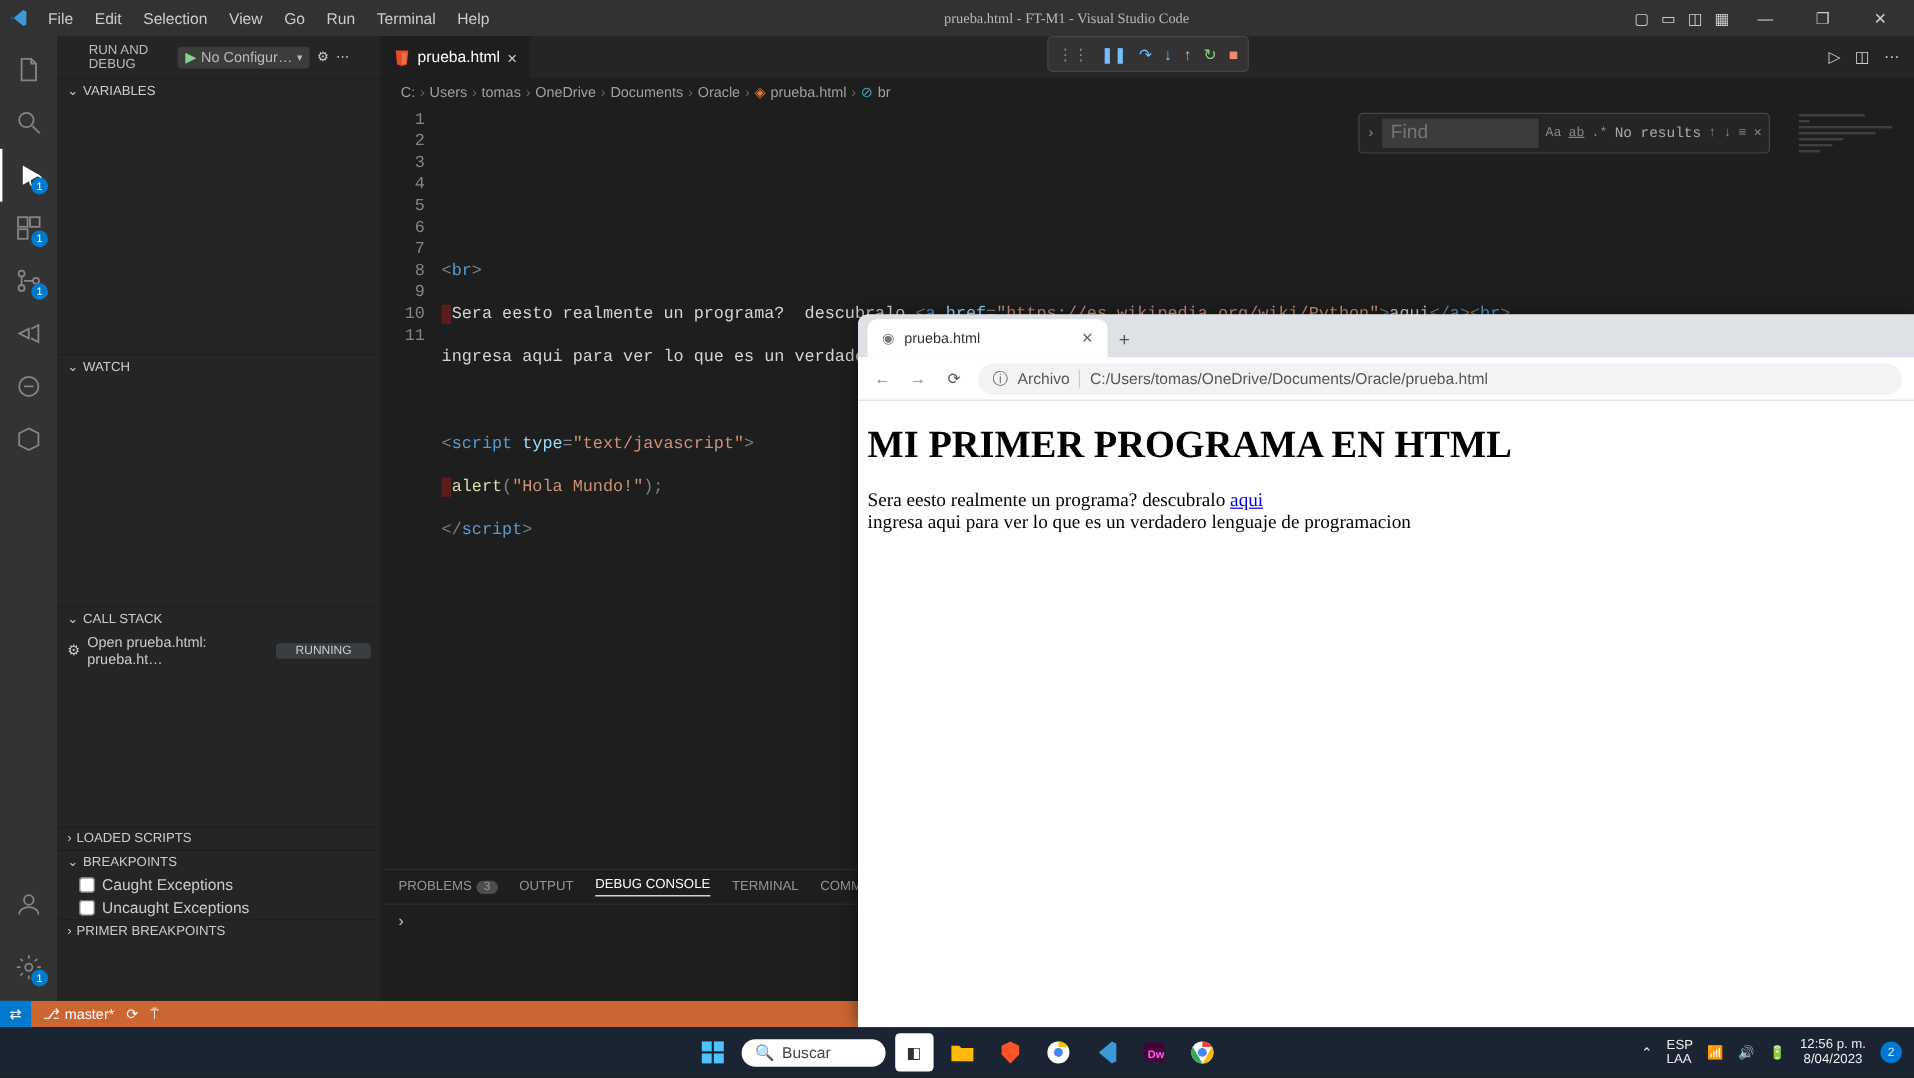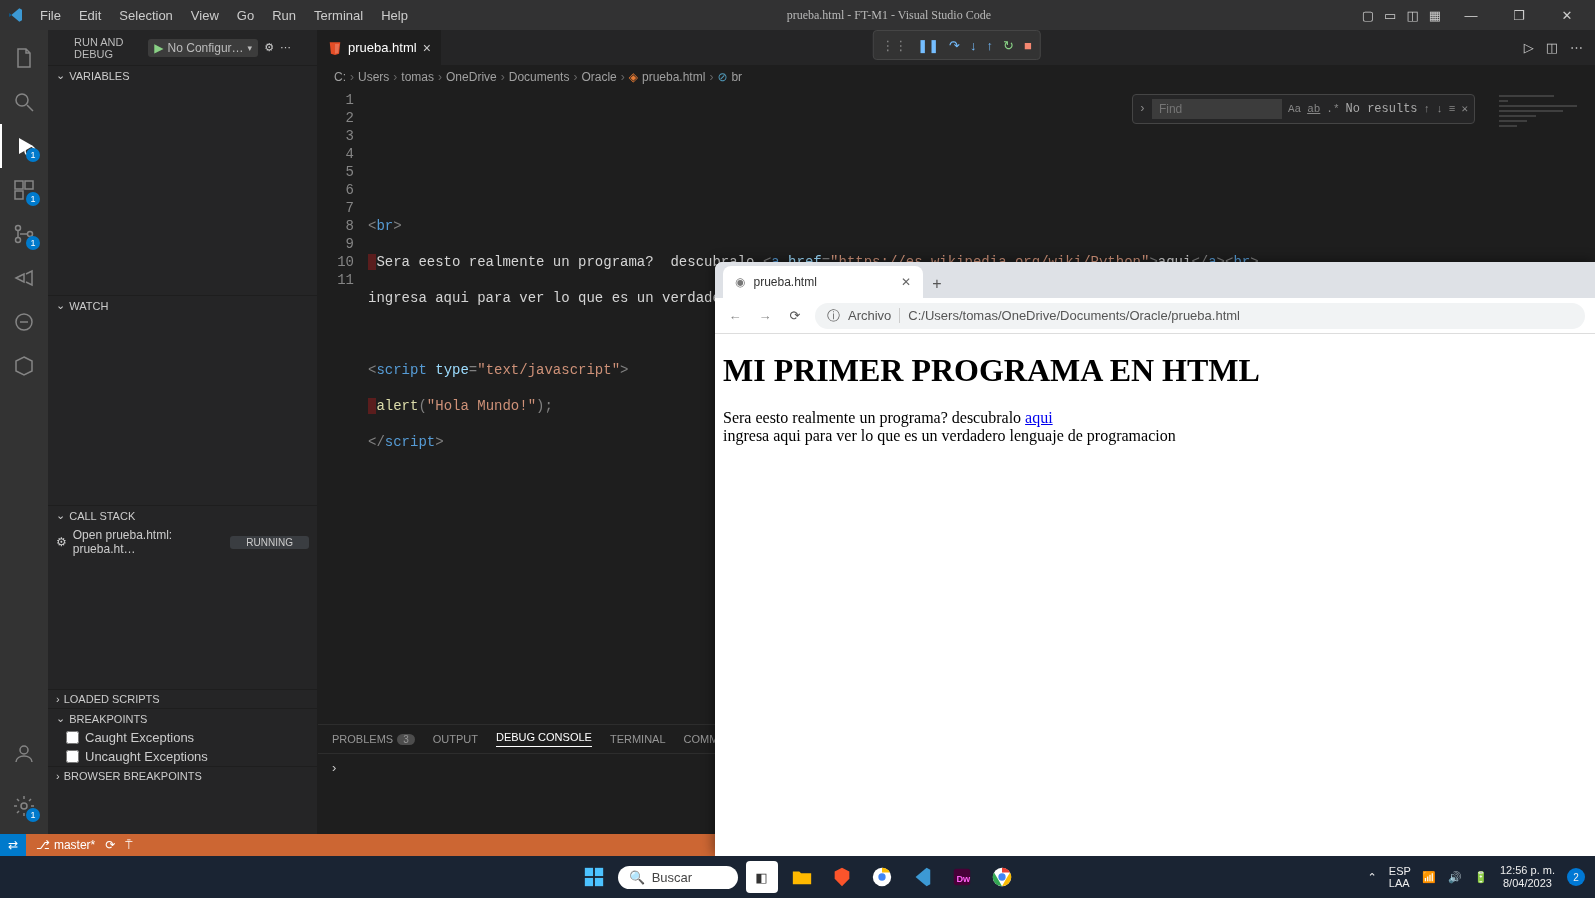--- a/index.html
+++ b/index.html
@@ -139,21 +139,21 @@
 .punct { color:#808080; }
 
 .find-widget {
   position:absolute; top: 5px; right: 120px;
   background:#252526; border:1px solid #454545;
   display:flex; align-items:center; padding: 4px 6px; gap:6px;
   font-size: 12px; border-radius: 4px; z-index:4;
 }
 .find-input {
   background:#3c3c3c; border:1px solid #3c3c3c; color:#ccc;
-  padding:2px 6px; width:130px; font-size:12px;
+  padding:2px 6px; width:130px; font-size:16px;
 }
 .find-mini { color:#888; font-size:11px; cursor:pointer; }
 
 .minimap { position:absolute; right:0; top:0; width:100px; height:100%; background:#1e1e1e; opacity:0.6; }
 .minimap-lines { position:absolute; top:6px; right:4px; left:4px; }
 .mm-l { height:2px; background:#555; margin-bottom:3px; }
 
 .bottom-panel {
   height: 110px; background:#1e1e1e; border-top:1px solid #2d2d2d;
   display:flex; flex-direction:column;
@@ -386,21 +386,21 @@
       </div>
       <div class="bk-row">
         <input type="checkbox" style="">
         <span>Uncaught Exceptions</span>
       </div>
     </div>
 
     <div class="panel-section">
       <div class="section-hdr">
         <span>›</span>
-        <span>BROWSER BREAKPOINTS</span>
+        <span>PRIMER BREAKPOINTS</span>
       </div>
     </div>
   </div>
 
   <div class="editor-area">
     <div class="tabs-row">
       <div class="tab">
         <span class="ficon">
           <svg width="14" height="14" viewBox="0 0 24 24">
               <path fill="#e44d26" d="M3 2h18l-2 20-7 2-7-2z"></path>

